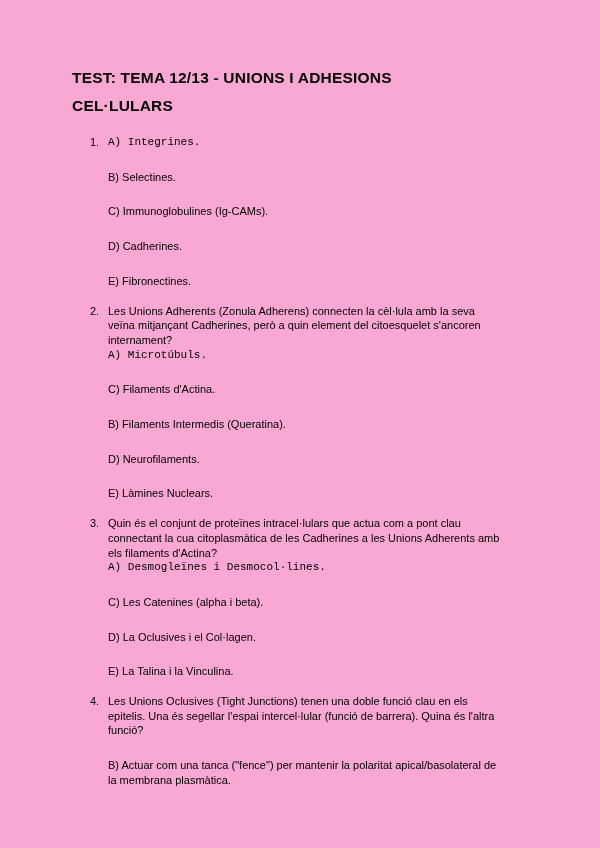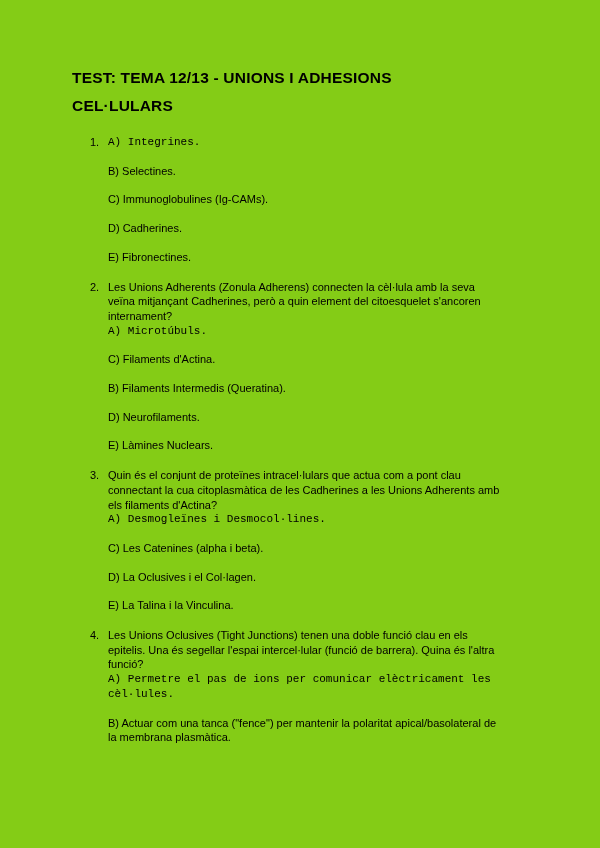--- a/index.html
+++ b/index.html
@@ -7,21 +7,21 @@
   body {
     width: 600px;
     height: 848px;
     font-family: "Liberation Sans", sans-serif;
     color: #000000;
     overflow: hidden;
   }
   .page {
     width: 600px;
     height: 848px;
-    background: #84cc16;
+    background: #f9a8d4;
     padding: 64px 96px 20px 72px;
   }
   .title {
     font-size: 15.5px;
     font-weight: bold;
     line-height: 28px;
     letter-spacing: 0.2px;
   }
   .questions {
     margin-top: 9px;
@@ -38,21 +38,21 @@
     flex-shrink: 0;
   }
   .q-body {
     flex: 1;
     min-width: 0;
   }
   .q-text {
     margin: 0;
   }
   .option {
-    margin-top: 14px;
+    margin-top: 20px;
   }
   .option.first {
     margin-top: 0;
     font-family: Liberation Mono, monospace;
   }
 </style>
 </head>
 <body>
 
 <div class="page">
@@ -95,20 +95,19 @@
         <div class="option">C) Les Catenines (alpha i beta).</div>
         <div class="option">D) La Oclusives i el Col·lagen.</div>
         <div class="option">E) La Talina i la Vinculina.</div>
       </div>
     </div>
 
     <div class="question">
       <span class="q-num">4.</span>
       <div class="q-body">
         <div class="q-text">Les Unions Oclusives (Tight Junctions) tenen una doble funció clau en els epitelis. Una és segellar l'espai intercel·lular (funció de barrera). Quina és l'altra funció?</div>
-        <div class="option first">A) Permetre el pas de ions per comunicar elèctricament les cèl·lules.</div>
         <div class="option">B) Actuar com una tanca ("fence") per mantenir la polaritat apical/basolateral de la membrana plasmàtica.</div>
       </div>
     </div>
 
   </div>
 
 </div>
 
 </body></html>

